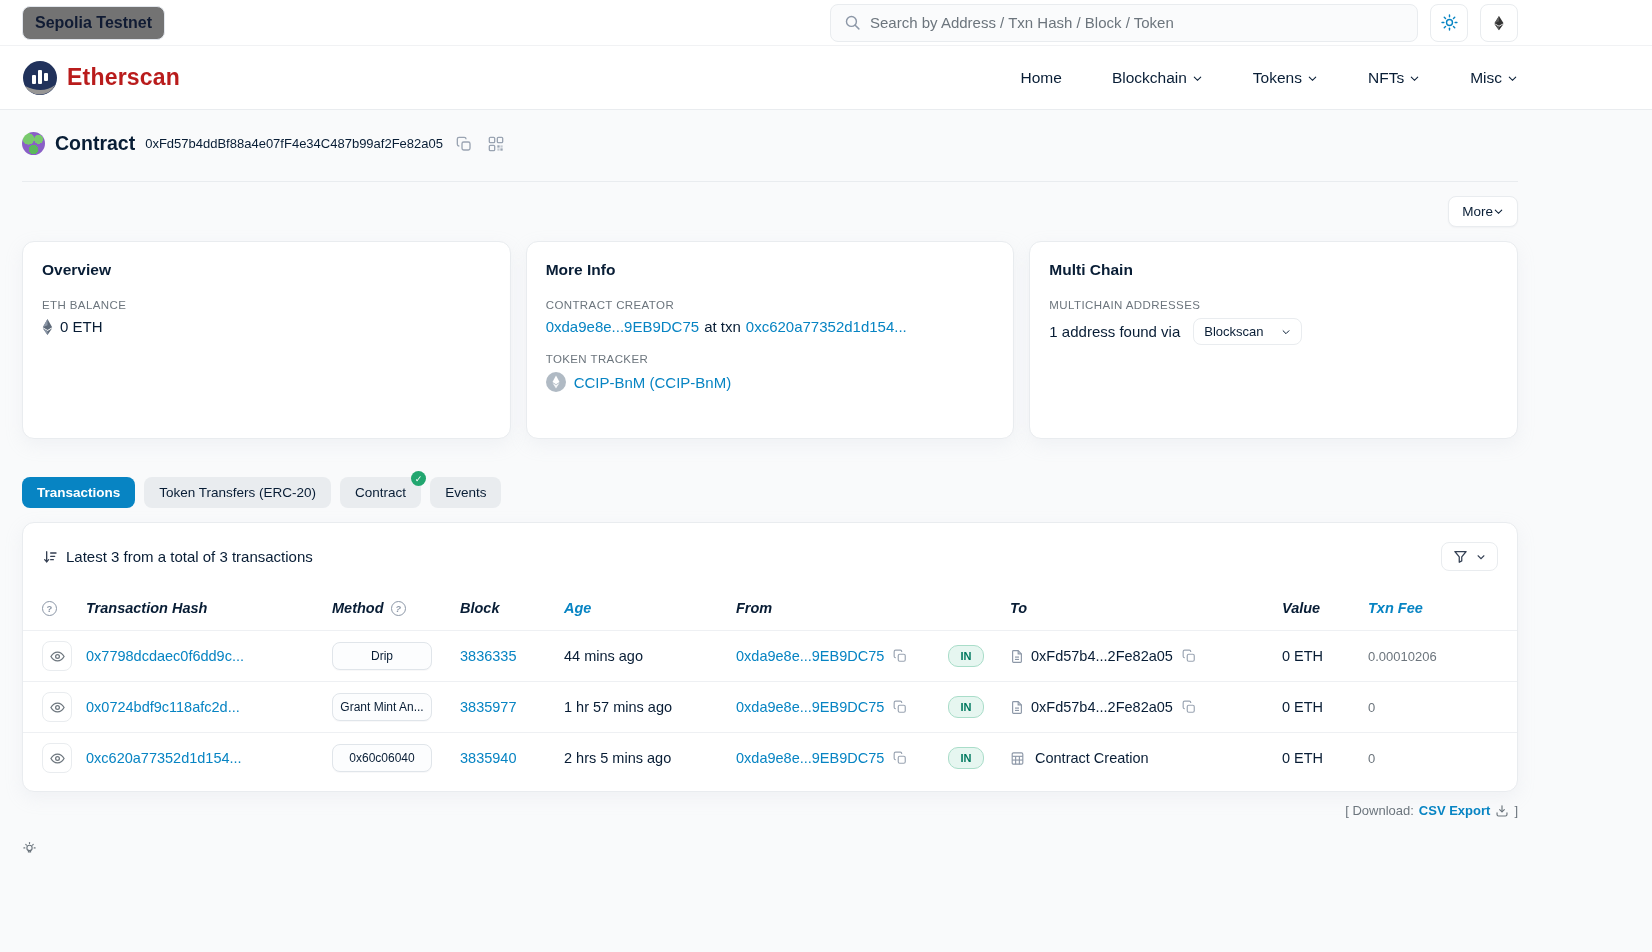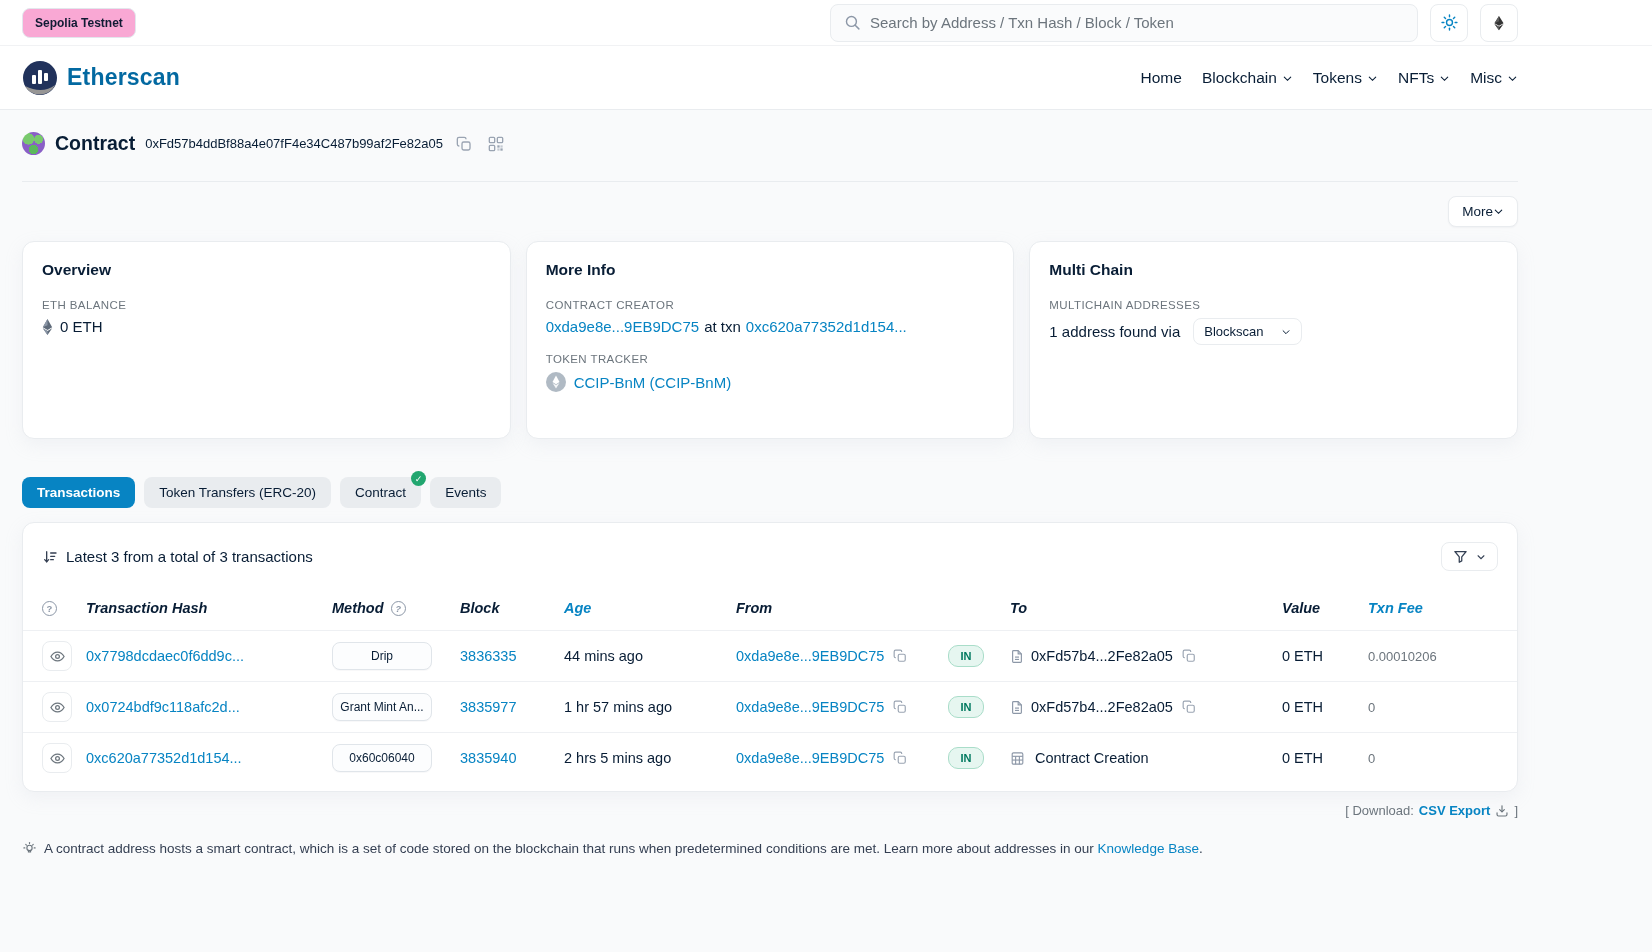--- a/index.html
+++ b/index.html
@@ -10,22 +10,22 @@
     -webkit-font-smoothing: antialiased;
   }
   a { text-decoration:none; color:#0784c3; cursor:pointer; }
   button { font-family:inherit; cursor:pointer; background:none; border:none; color:inherit; }
   .shell { width:1496px; margin-left:22px; }
 
   
   .topbar { background:#fff; border-bottom:1px solid #f1f2f4; height:46px; display:flex; align-items:center; }
   .topbar-inner { display:flex; align-items:center; justify-content:space-between; }
   .net-btn {
-    border:1px solid #e3e7ed; border-radius:8px; background:#f9a8d4;
-    font-size:12px; font-weight:700; color:#101b33; padding:7px 12px;
+    border:1px solid #e3e7ed; border-radius:8px; background:#737373;
+    font-size:16px; font-weight:700; color:#101b33; padding:7px 12px;
   }
   .topbar-right { display:flex; align-items:center; gap:12px; }
   .searchbox {
     display:flex; align-items:center; gap:9px; width:588px; height:38px;
     background:#fafbfc; border:1px solid #e9ecef; border-radius:8px; padding:0 13px;
   }
   .searchbox svg { flex:0 0 auto; }
   .searchbox input {
     border:none; outline:none; background:transparent; width:100%;
     font-size:15px; color:#081d35; font-family:inherit;
@@ -33,22 +33,22 @@
   .searchbox input::placeholder { color:#6c757d; }
   .iconbtn {
     width:38px; height:38px; border:1px solid #e9ecef; border-radius:8px; background:#fff;
     display:flex; align-items:center; justify-content:center;
   }
 
   
   .navbar { background:#fff; border-bottom:1px solid #e9ecef; height:64px; display:flex; align-items:center; }
   .nav-inner { display:flex; align-items:center; justify-content:space-between; }
   .brand { display:flex; align-items:center; gap:9px; cursor:pointer; }
-  .brand-name { font-size:23px; font-weight:700; color:#0369a1; letter-spacing:.2px; }
-  nav.mainnav { display:flex; align-items:center; gap:20px; }
+  .brand-name { font-size:23px; font-weight:700; color:#b91c1c; letter-spacing:.2px; }
+  nav.mainnav { display:flex; align-items:center; gap:50px; }
   .nav-item { display:flex; align-items:center; gap:5px; font-size:15.5px; color:#081d35; cursor:pointer; }
   .nav-item svg { margin-top:2px; }
 
   
   main { padding-top:22px; }
   .page-head { display:flex; align-items:center; gap:10px; }
   .avatar {
     width:23px; height:23px; border-radius:50%;
     background:
       radial-gradient(circle at 28% 30%, #79c96d 0 24%, transparent 25%),
@@ -606,19 +606,15 @@
         <svg width="15" height="15" viewBox="0 0 24 24" fill="none" stroke="currentColor" stroke-width="1.8" stroke-linecap="round">
           <circle cx="12" cy="11" r="4.2"></circle>
           <path d="M10.3 15v2.4h3.4V15"></path>
           <path d="M12 2.5v1.6"></path>
           <path d="M4.5 11H3"></path>
           <path d="M21 11h-1.5"></path>
           <path d="M6 5.5l1.1 1.1"></path>
           <path d="M18 5.5l-1.1 1.1"></path>
         </svg>
       </span>
-    <span>
-      <span>A contract address hosts a smart contract, which is a set of code stored on the blockchain that runs when predetermined conditions are met. Learn more about addresses in our</span>
-      <a>Knowledge Base</a><span>.</span>
-    </span>
   </p>
 
 </main>
 
 </body></html>

